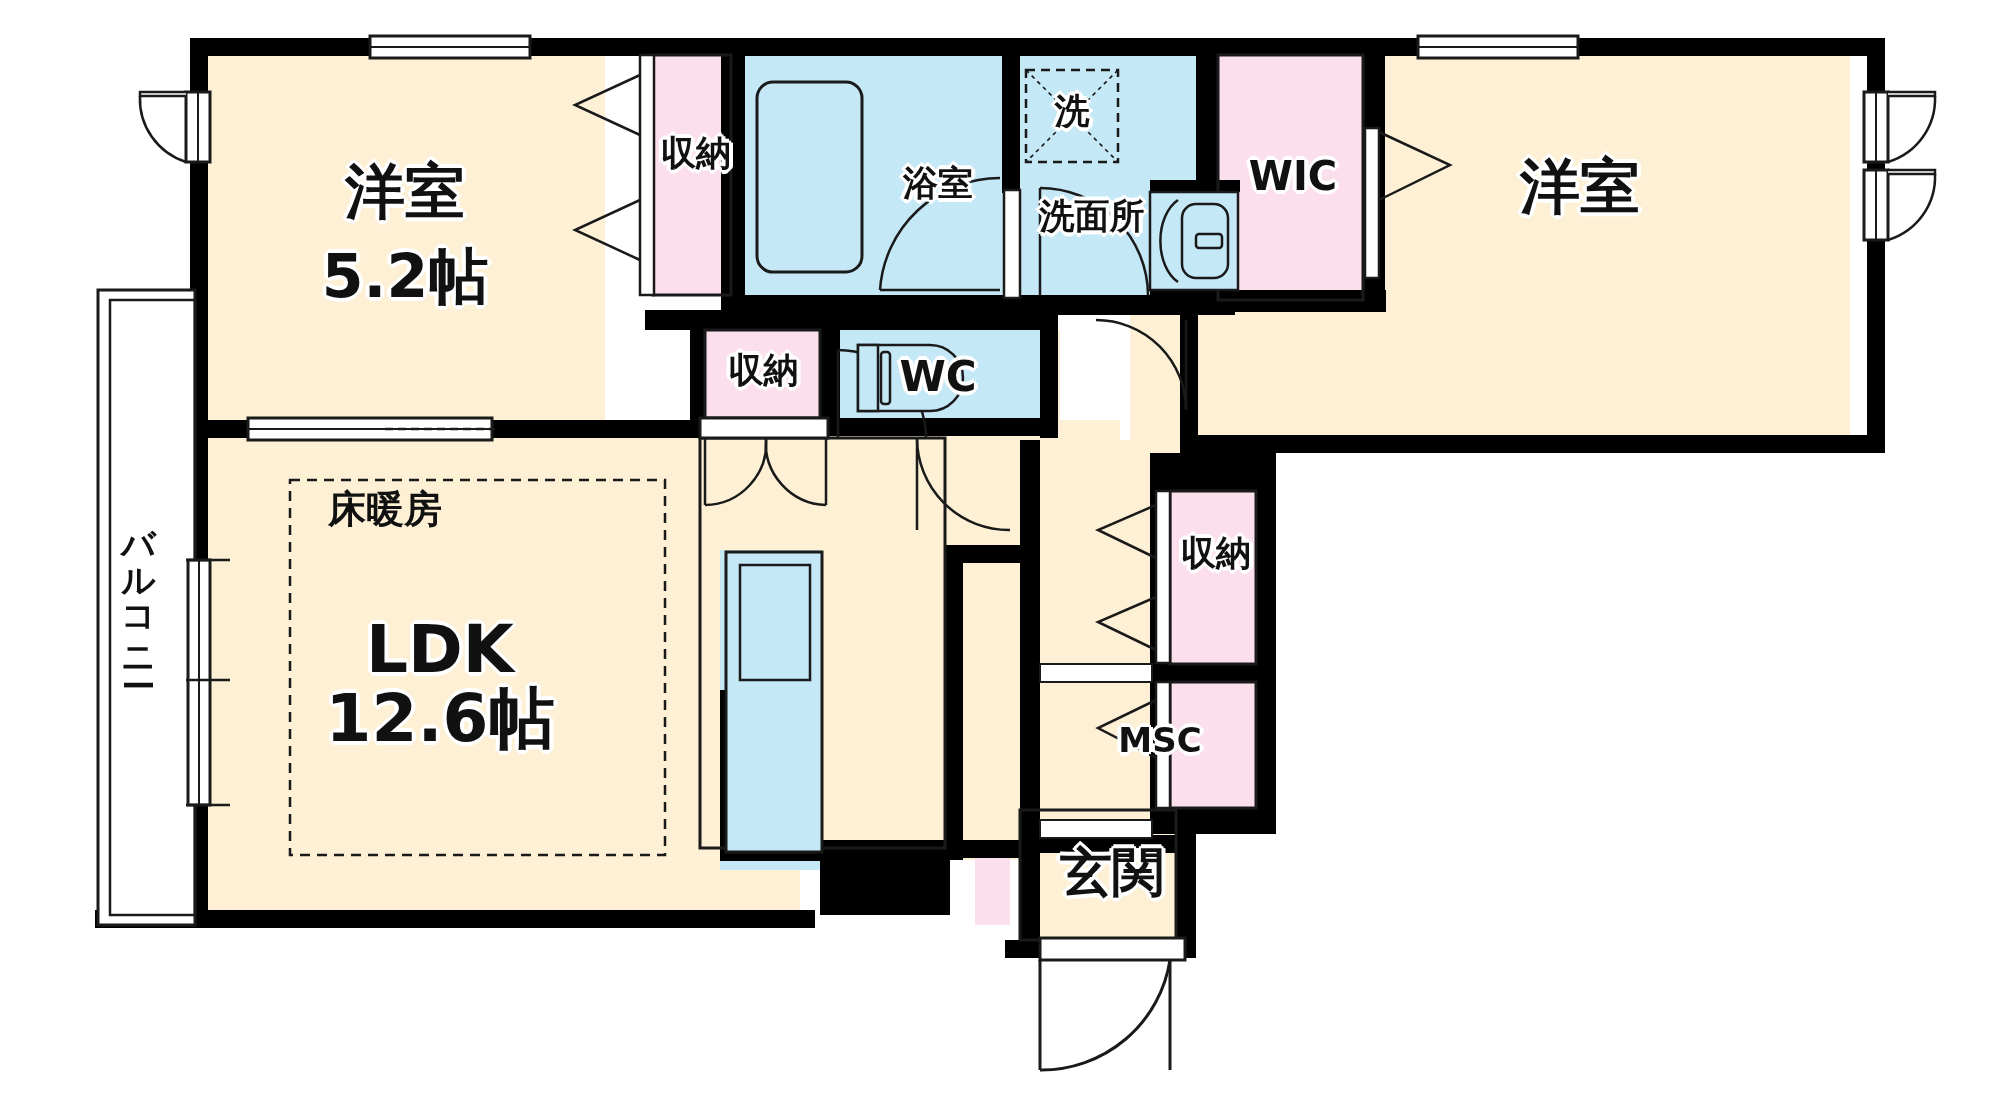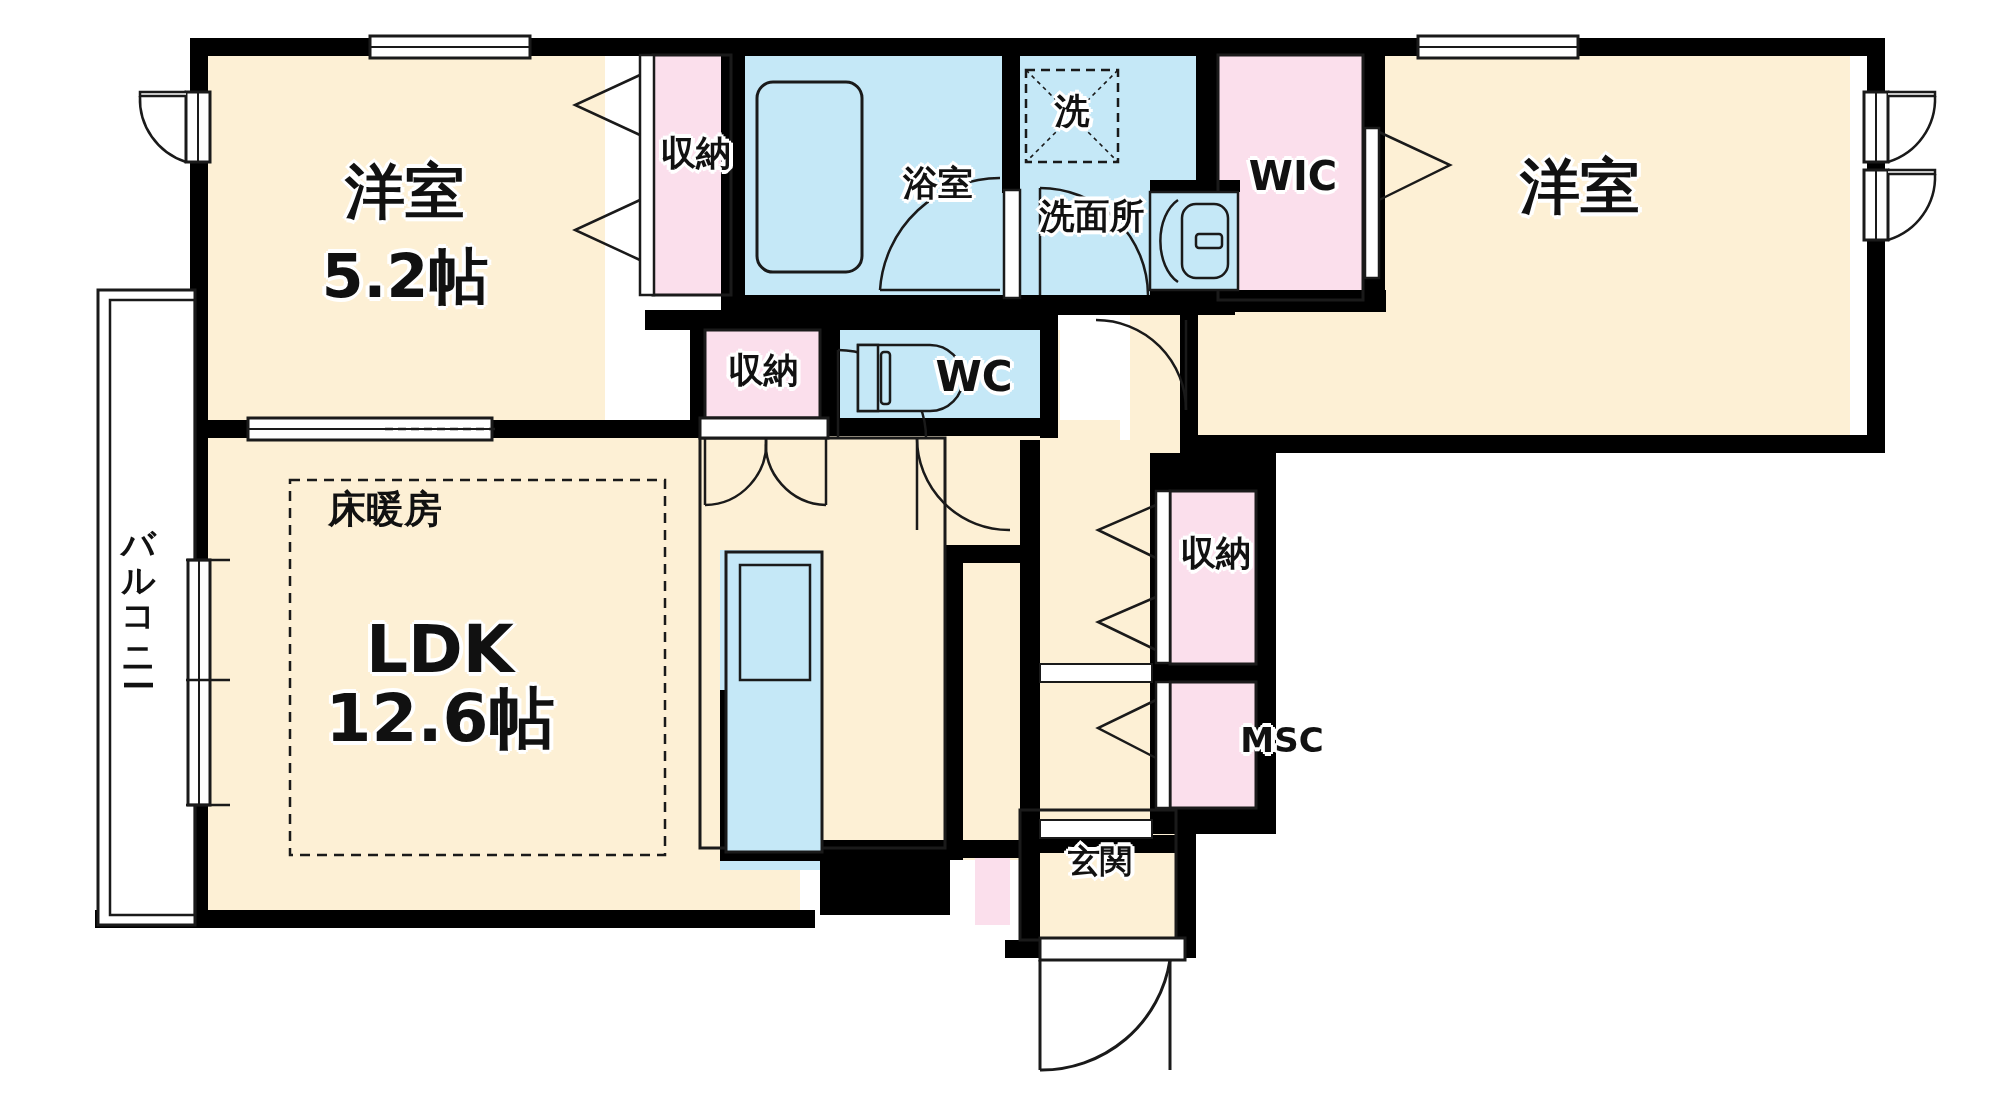--- a/index.html
+++ b/index.html
@@ -343,23 +343,23 @@
   <div class="lbl" style="left:878px; top:165px; width:120px; font-size:35px;">浴室</div>
 
   <div class="lbl" style="left:1042px; top:93px; width:60px; font-size:35px;">洗</div>
 
   <div class="lbl" style="left:1022px; top:198px; width:140px; font-size:35px;">洗面所</div>
 
   <div class="lbl" style="left:1238px; top:155px; width:110px; font-size:40px;">WIC</div>
 
   <div class="lbl" style="left:716px; top:352px; width:95px; font-size:35px;">収納</div>
 
-  <div class="lbl" style="left:924px; top:355px; width:100px; font-size:42px;">WC</div>
+  <div class="lbl" style="left:888px; top:355px; width:100px; font-size:42px;">WC</div>
 
   <div class="lbl" style="left:1181px; top:535px; width:62px; font-size:35px;">収納</div>
 
-  <div class="lbl" style="left:1232px; top:723px; width:100px; font-size:34px;">MSC</div>
-
-  <div class="lbl" style="left:1040px; top:845px; width:120px; font-size:32px;">玄関</div>
+  <div class="lbl" style="left:1110px; top:723px; width:100px; font-size:34px;">MSC</div>
+
+  <div class="lbl" style="left:1040px; top:845px; width:120px; font-size:52px;padding-left:12px;">玄関</div>
 
   <div class="lbl vert nohalo" style="left:112px; top:505px; width:44px; font-size:34px;">バルコニー</div>
 
 </div>
 
 </body></html>

